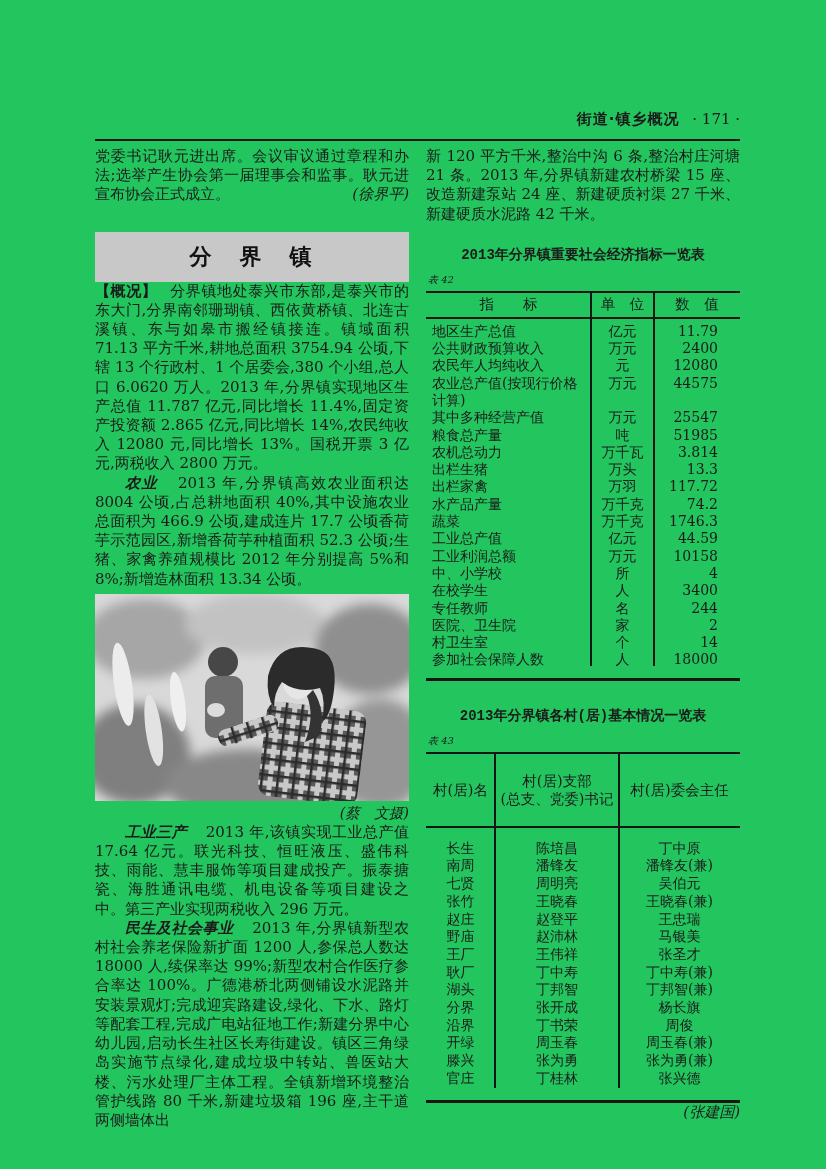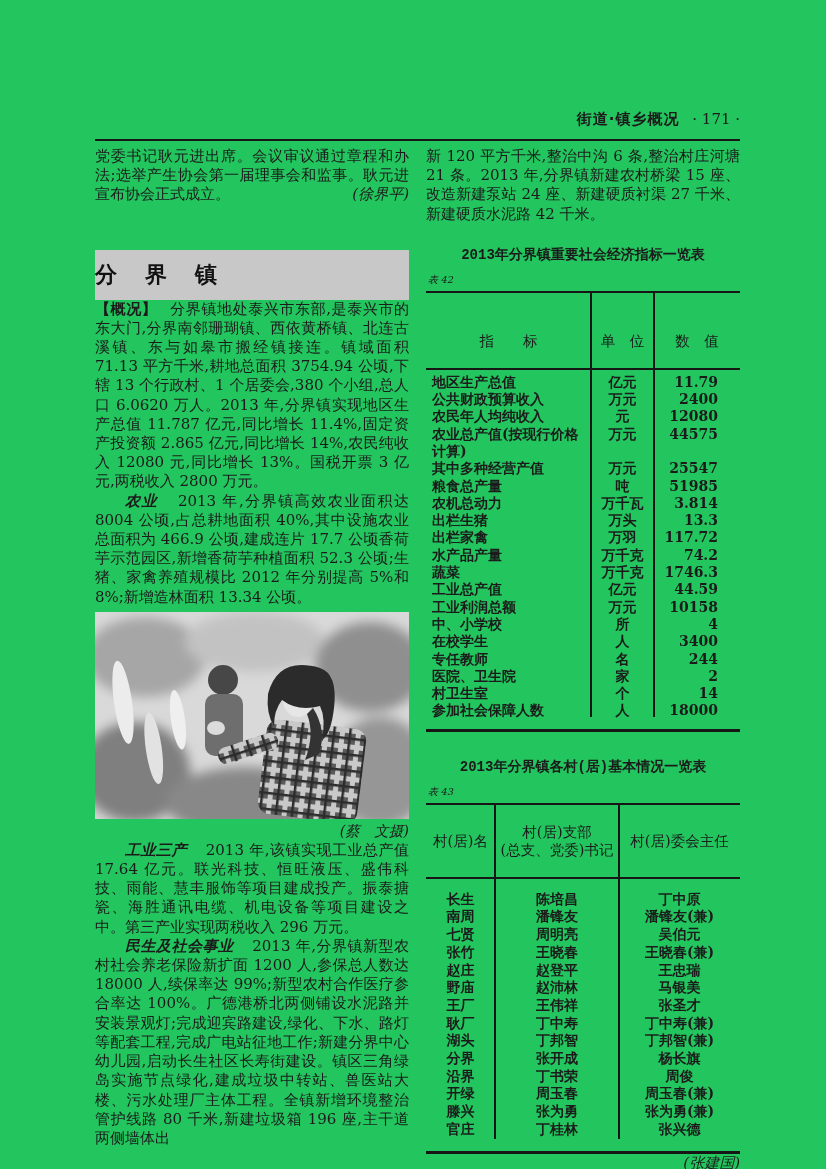--- a/index.html
+++ b/index.html
@@ -17,44 +17,44 @@
   .col-left{left:95px;}
   .col-right{left:426px;}
 
   p.body{margin:0;font-size:15px;line-height:19.2px;text-align:justify;}
   .indent{text-indent:2em;}
   .lead{font-style:italic;font-weight:700;margin-right:0.9em;}
   .ov-label{font-family:"DejaVu Sans","Liberation Sans",sans-serif;font-weight:bold;margin-right:0.5em;}
   .author{float:right;font-style:italic;}
 
   .section-box{
-    margin-top:45px;height:50px;background:#c8c8c8;
-    display:flex;align-items:center;justify-content:flex-start;
+    margin-top:27px;height:50px;background:#c8c8c8;
+    display:flex;align-items:center;justify-content:center;
     font-family:Liberation Serif, serif;
     font-weight:bold;font-size:22px;letter-spacing:3px;color:#111;
   }
   .overview-p{margin-top:19px;}
 
   .photo{margin-top:5px;width:314px;height:207px;}
   .photo svg{display:block;width:100%;height:100%;}
   .caption{font-size:14.5px;font-style:italic;text-align:right;line-height:20px;margin-top:2px;}
   .industry-p{margin-top:2px;}
 
   .tbl-title{
     font-family:Liberation Mono, monospace;font-weight:bold;
     font-size:14px;text-align:center;margin-top:22px;line-height:19px;
   }
   .tbl-title.second{margin-top:26px;}
   .tbl-label{font-size:10px;font-style:italic;margin:6px 0 3px 2px;line-height:17px;}
 
   .tbl{position:relative;border-top:2.5px solid #161616;border-bottom:3px solid #161616;}
   .thead{display:grid;border-bottom:2.5px solid #161616;font-size:14.5px;align-items:center;}
-  .tr{display:grid;font-size:14px;font-weight:bold;}
+  .tr{display:grid;font-size:14px;}
   .t42 .thead,.t42 .tr{grid-template-columns:165px 63px 86px;}
-  .t42 .thead{padding:2px 0 17px;text-align:center;margin-top:37px;}
+  .t42 .thead{padding:2px 0 3px;text-align:center;}
   .t42 .tbody{padding:4px 0 9px;}
   .t42 .tr{line-height:17.3px;}
   .t42 .c0{text-align:left;padding-left:6px;}
   .t42 .c1{text-align:center;}
   .t42 .c2{text-align:right;padding-right:22px;}
   .t43 .thead,.t43 .tr{grid-template-columns:69px 124px 121px;text-align:center;}
   .t43 .thead{padding:18px 0;line-height:18px;}
   .t43 .tbody{padding:12px 0 12px;}
   .t43 .tr{line-height:17.7px;}
   .vline{position:absolute;top:0;bottom:12px;width:2px;background:#161616;}

